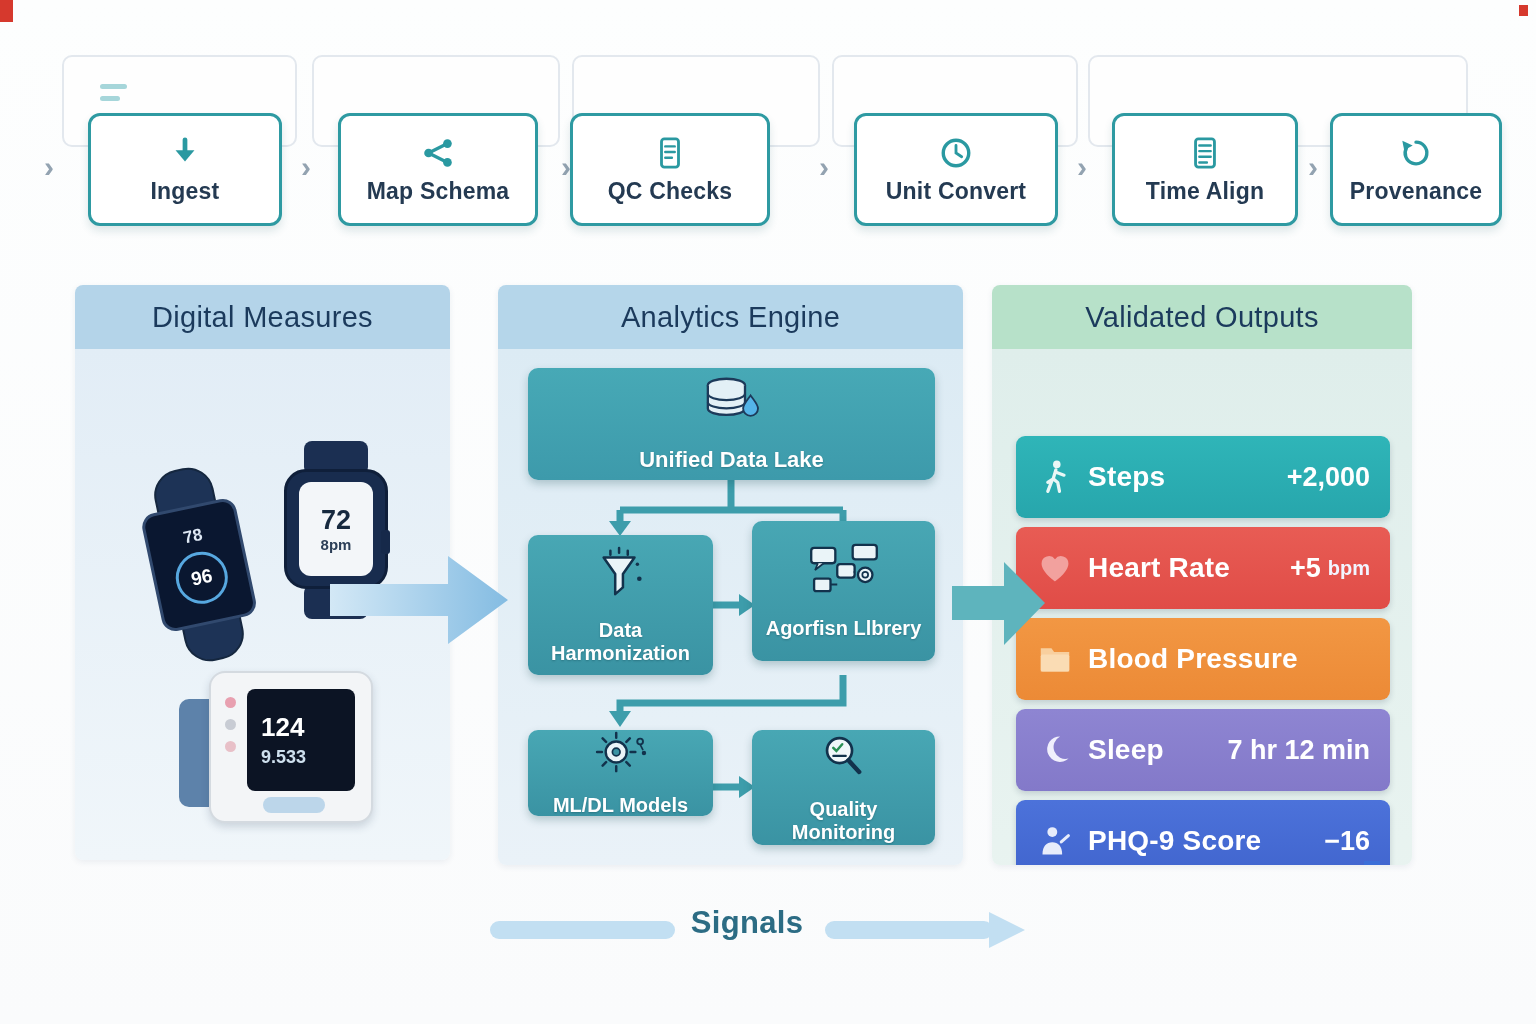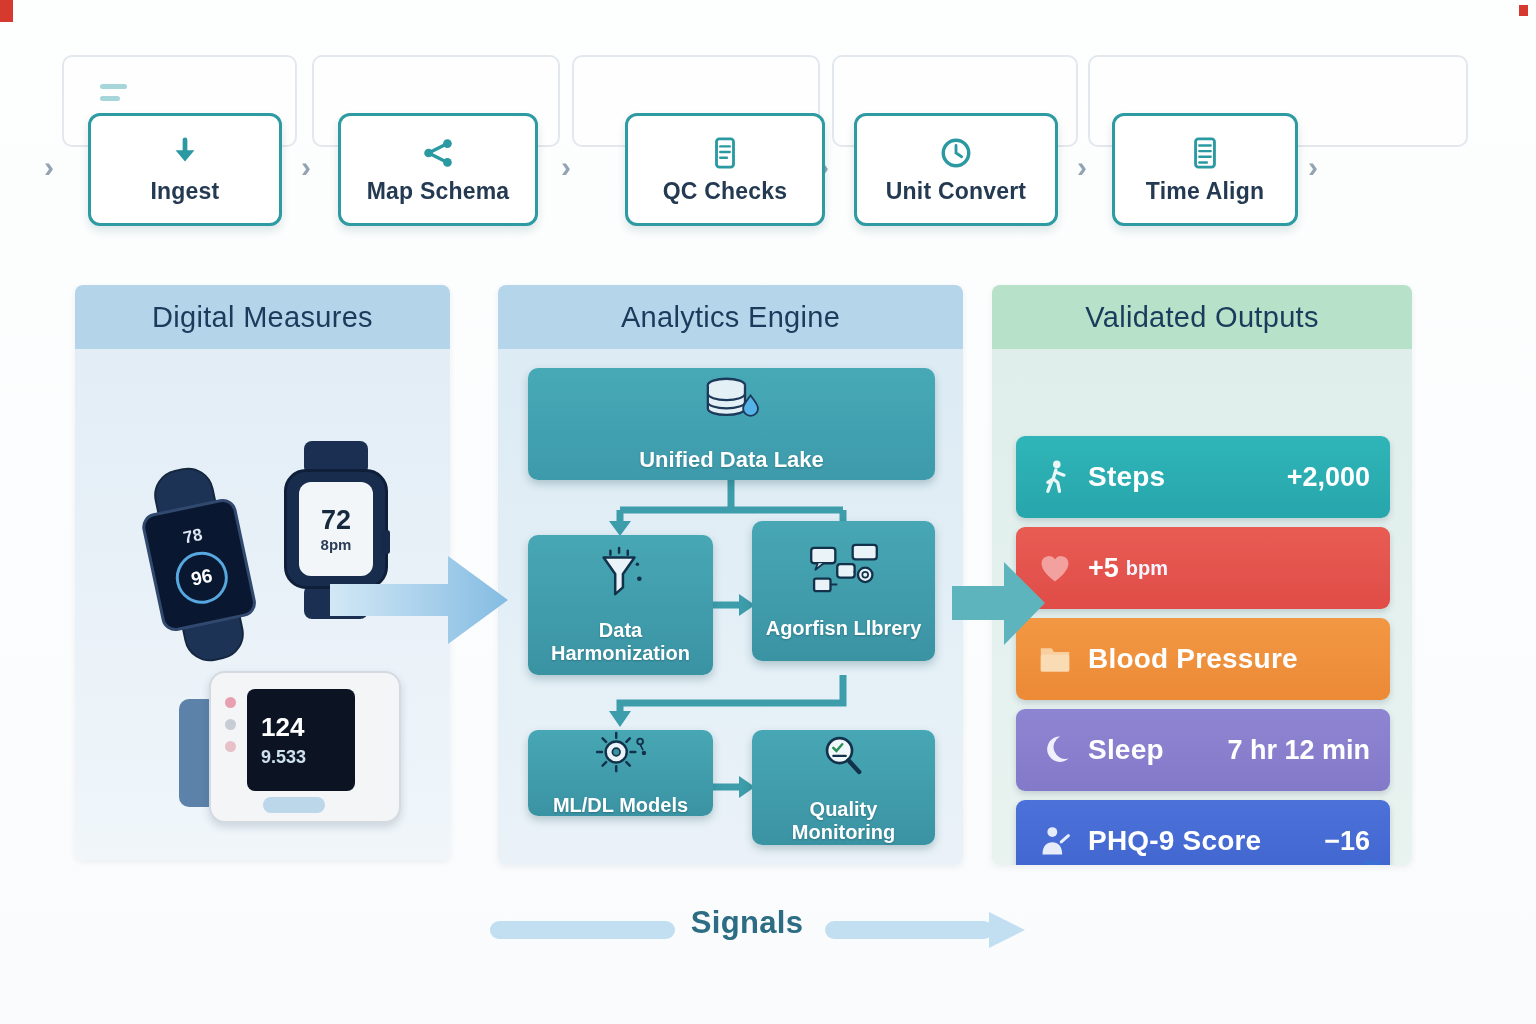--- a/index.html
+++ b/index.html
@@ -47,21 +47,21 @@
   .watch{position:absolute;left:205px;top:92px;width:115px;height:178px;}
   .watch .wstrap{position:absolute;left:24px;width:64px;height:34px;background:#1b2f52;border-radius:8px;}
   .watch .wbody{position:absolute;left:4px;top:28px;width:104px;height:120px;background:#182c4e;border:3px solid #0f1f3a;border-radius:22px;}
   .watch .wscreen{position:absolute;left:12px;top:10px;width:74px;height:94px;background:#f3f6f9;border-radius:12px;
                   display:flex;flex-direction:column;align-items:center;justify-content:center;}
   .watch .wmain{color:#16293f;font-size:27px;font-weight:700;}
   .watch .wsub{color:#2c3f58;font-size:15px;font-weight:600;}
   .watch .wbtn{position:absolute;right:-5px;top:58px;width:9px;height:24px;background:#16294a;border-radius:3px;}
   .bpm{position:absolute;left:112px;top:322px;width:185px;height:160px;}
   .bpm .cuff{position:absolute;left:-8px;top:28px;width:55px;height:108px;background:#5d82aa;border-radius:10px;}
-  .bpm .bpbody{position:absolute;left:22px;top:0;width:192px;height:152px;background:#f3f5f7;border:2px solid #d4dae0;border-radius:16px;
+  .bpm .bpbody{position:absolute;left:22px;top:0;width:164px;height:152px;background:#f3f5f7;border:2px solid #d4dae0;border-radius:16px;
                box-shadow:0 4px 8px rgba(40,60,90,.18);text-align:center;}
   .bpm .dot{position:absolute;left:14px;width:11px;height:11px;border-radius:50%;}
   .bpm .bpscreen{position:absolute;left:36px;top:16px;width:108px;height:102px;background:#0c1424;border-radius:8px;
                  display:flex;flex-direction:column;align-items:flex-start;justify-content:center;padding-left:14px;gap:4px;}
   .bpm .sys{color:#ffffff;font-size:26px;font-weight:700;}
   .bpm .dia{color:#cfe0ee;font-size:18px;font-weight:600;}
   .bpm .bpbtn{position:absolute;left:52px;bottom:8px;width:62px;height:16px;background:#bcd6ea;border-radius:9px;}
 
   
   .node{position:absolute;background:linear-gradient(180deg,#48a7b4,#3a93a3);border-radius:10px;z-index:2;
@@ -136,21 +136,21 @@
     <span class="picon">
       <svg width="36" height="34" viewBox="0 0 36 36">
           <path d="M8 18L28 8M8 18l20 10" stroke="#2a99a1" stroke-width="3.5" fill="none"></path>
           <circle cx="8" cy="18" r="4.6" fill="#2a99a1"></circle>
           <circle cx="28" cy="8" r="4.6" fill="#2a99a1"></circle>
           <circle cx="28" cy="28" r="4.6" fill="#2a99a1"></circle>
         </svg>
     </span>
     <span class="plabel">Map Schema</span>
   </div>
-  <div class="pstep" style="left:625px;width:200px;">
+  <div class="pstep" style="left:570px;width:200px;">
     <span class="picon">
       <svg width="34" height="34" viewBox="0 0 36 36">
           <rect x="9" y="3" width="18" height="30" rx="3" fill="none" stroke="#2a99a1" stroke-width="3"></rect>
           <path d="M13 11h10M13 17h10M13 23h7" stroke="#2a99a1" stroke-width="2.6" stroke-linecap="round"></path>
         </svg>
     </span>
     <span class="plabel">QC Checks</span>
   </div>
   <div class="pstep" style="left:854px;width:204px;">
     <span class="picon">
@@ -162,20 +162,29 @@
     <span class="plabel">Unit Convert</span>
   </div>
   <div class="pstep" style="left:1112px;width:186px;">
     <span class="picon">
       <svg width="34" height="34" viewBox="0 0 36 36">
           <rect x="8" y="3" width="20" height="30" rx="3" fill="none" stroke="#2a99a1" stroke-width="3"></rect>
           <path d="M12 10h12M12 16h12M12 22h12M12 28h8" stroke="#2a99a1" stroke-width="2.6" stroke-linecap="round"></path>
         </svg>
     </span>
     <span class="plabel">Time Align</span>
+  </div>
+  <div class="pstep" style="left:1330px;width:172px;">
+    <span class="picon">
+      <svg width="34" height="34" viewBox="0 0 36 36">
+          <path d="M18 6.5a11.5 11.5 0 1 1-10 5.8" fill="none" stroke="#2a99a1" stroke-width="3.6" stroke-linecap="round"></path>
+          <path d="M3.5 5l2 10 9-5z" fill="#2a99a1"></path>
+        </svg>
+    </span>
+    <span class="plabel">Provenance</span>
   </div>
 
   <div class="panel panel-digital">
     <div class="panel-head">
       <span class="panel-title">Digital Measures</span>
     </div>
     <div class="panel-body">
       <div class="band">
         <div class="strap"></div>
         <div class="bscreen">
@@ -331,20 +340,21 @@
         <span class="olabel">Steps</span>
         <span class="ovalue">+2,000</span>
       </div>
 
       <div class="orow orow-hr">
         <span class="oicon">
           <svg width="36" height="34" viewBox="0 0 40 38">
               <path d="M20 34S5 24 5 14a8.3 8.3 0 0 1 15-4.8A8.3 8.3 0 0 1 35 14c0 10-15 20-15 20z" fill="#f2a19e"></path>
             </svg>
         </span>
+        <span class="olabel">Heart Rate</span>
         <span class="ovalue">+5</span>
         <span class="ounit">bpm</span>
       </div>
 
       <div class="orow orow-bp">
         <span class="oicon">
           <svg width="36" height="32" viewBox="0 0 40 36">
               <path d="M4 10V6h12l3 4h17v22H4z" fill="#f8cf9e"></path>
               <rect x="4" y="13" width="32" height="19" rx="2" fill="#fadcb4"></rect>
             </svg>

